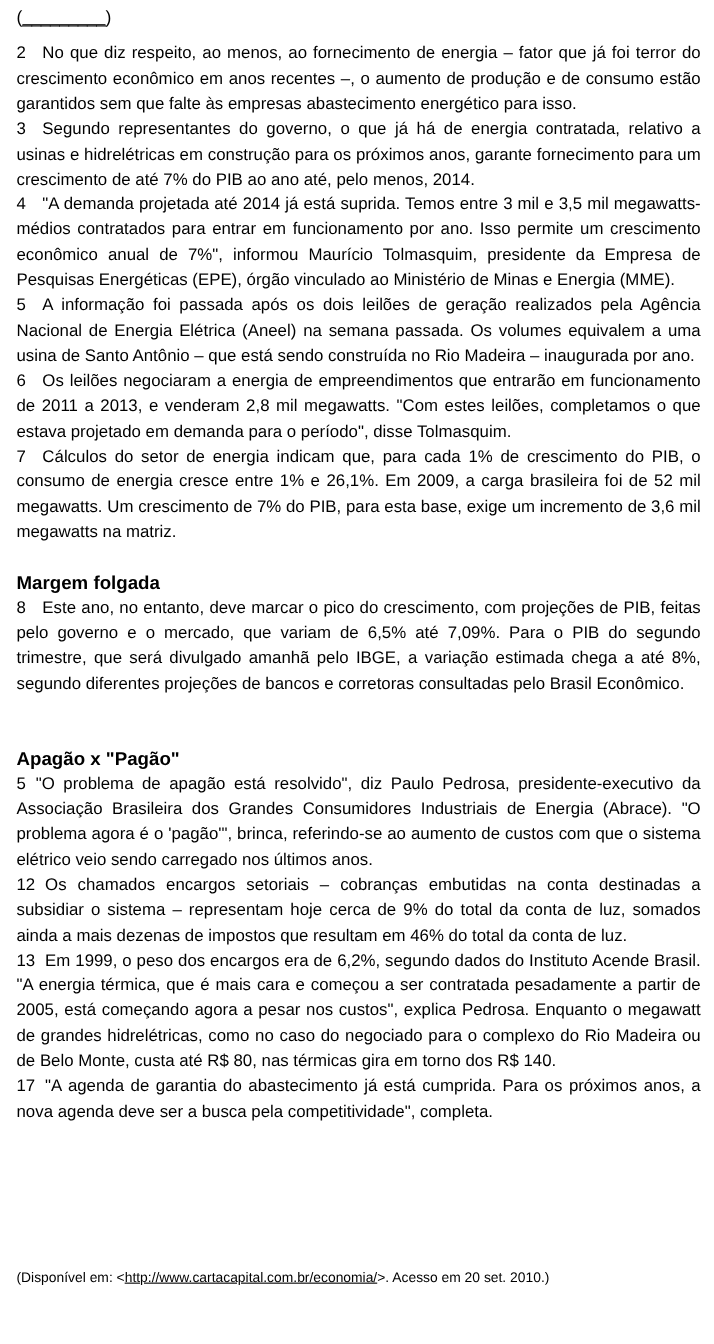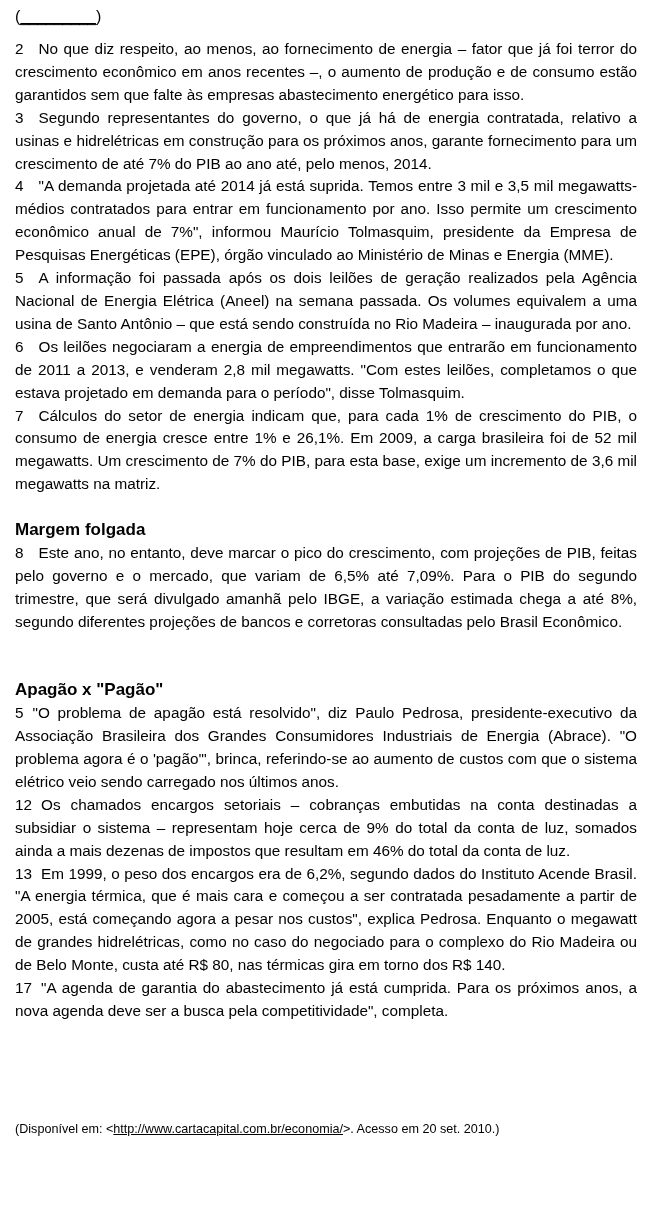--- a/index.html
+++ b/index.html
@@ -71,21 +71,21 @@
     text-align: left;
     margin: 0;
   }
   .source .url {
     text-decoration: underline;
   }
   .footer-wrap {
     position: absolute;
     left: 15px;
     right: 15px;
-    top: 1120px;
+    top: 1152px;
   }
 </style>
 </head>
 <body>
 
 <div class="page">
 
   <div class="title-blank">
     <span>(</span><span class="blank-rule">_________</span><span>)</span>
   </div>

